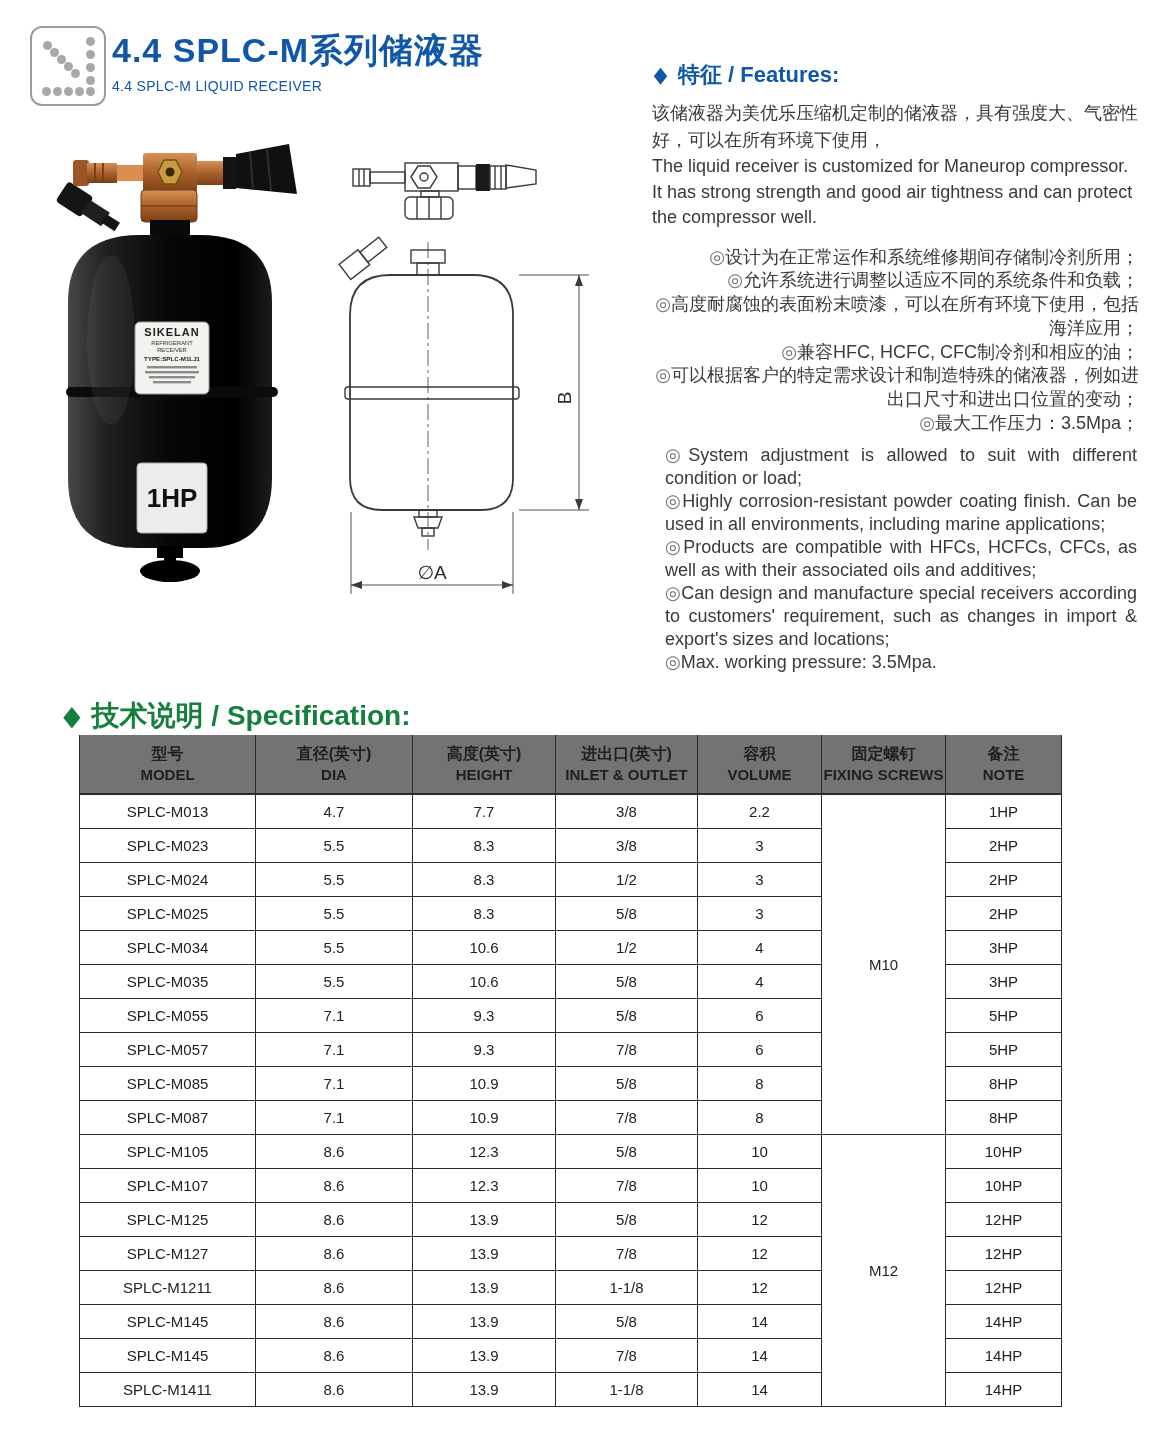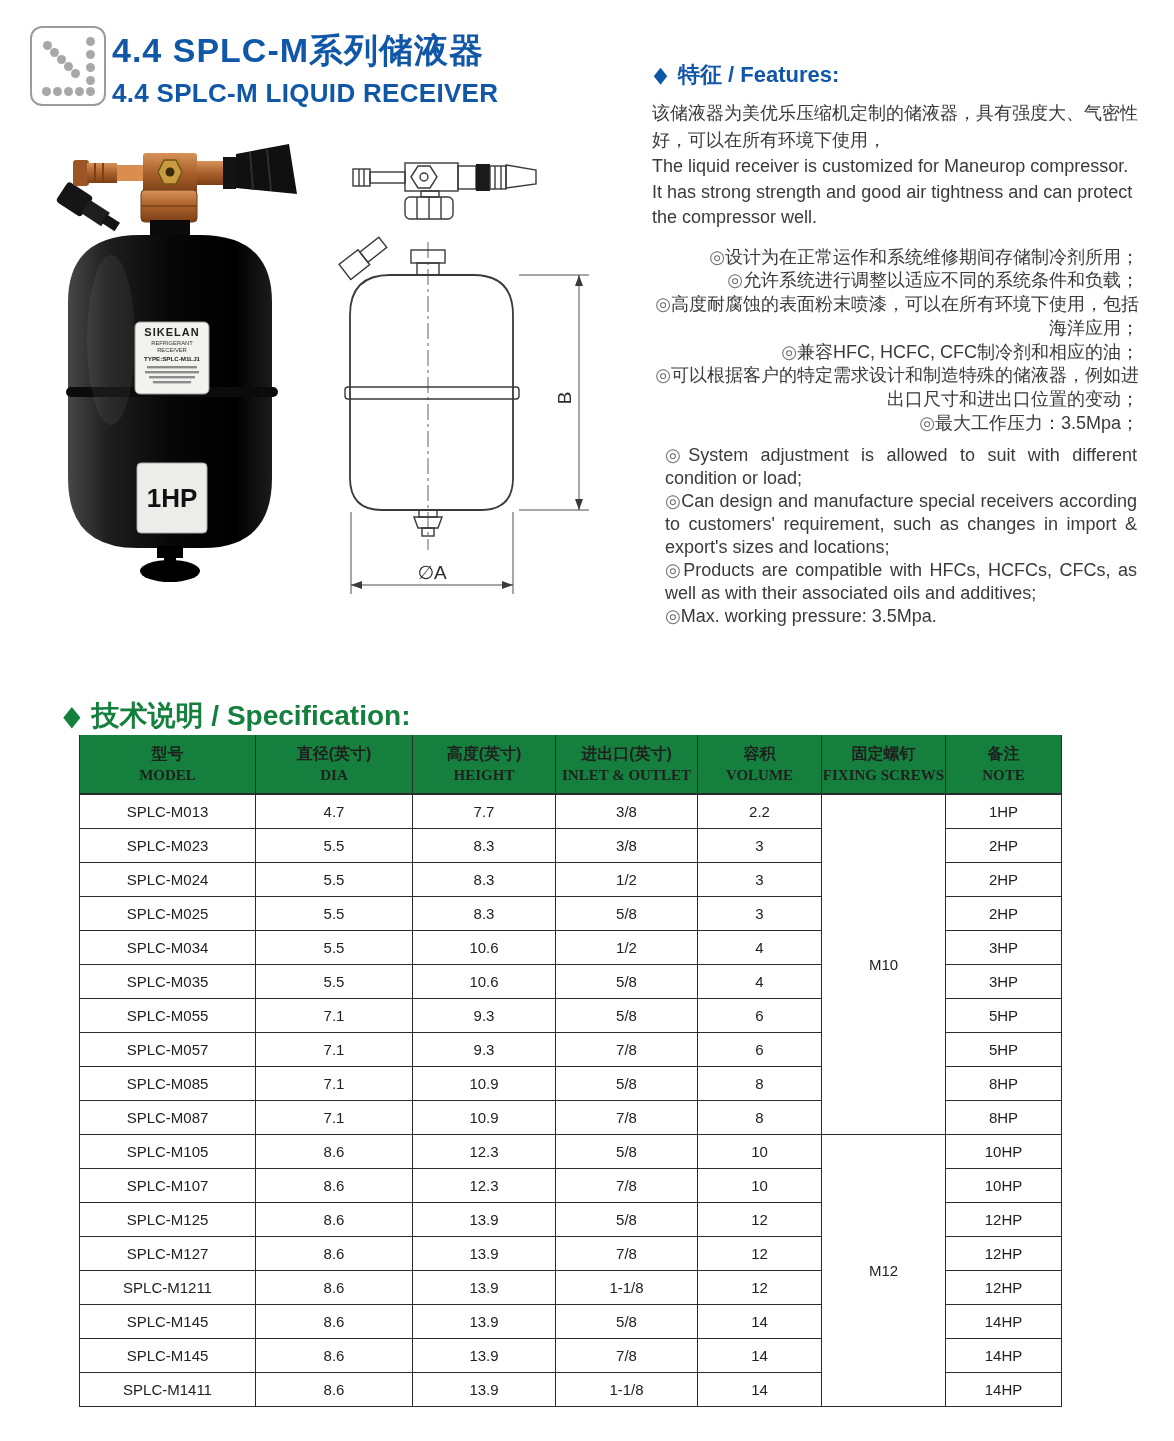--- a/index.html
+++ b/index.html
@@ -5,42 +5,42 @@
   html,body{margin:0;padding:0;background:#fff;}
   .page{position:relative;width:1174px;height:1441px;background:#ffffff;
         font-family:"Liberation Sans","DejaVu Sans",sans-serif;overflow:hidden;}
 
   
   .logo{position:absolute;left:30px;top:26px;width:72px;height:76px;
         border:2px solid #9c9c9c;border-radius:12px;background:#fff;}
   .logo .dot{position:absolute;width:9px;height:9px;border-radius:50%;background:#a8a8a8;}
   .titles{position:absolute;left:112px;top:28px;color:#1157a8;}
   .title-cn{font-size:34px;font-weight:bold;letter-spacing:1px;}
-  .title-en{font-size:26px;font-weight:bold;margin-top:4px;letter-spacing:.3px;}
+  .title-en{font-size:14px;font-weight:normal;margin-top:4px;letter-spacing:.3px;}
 
   
   .features{position:absolute;left:652px;top:60px;width:487px;color:#3a3a3a;}
   .feat-h{color:#1157a8;font-size:22px;font-weight:bold;}
   .diamond{display:inline-block;transform:scaleX(.8);margin-right:9px;}
   .intro-cn{margin-top:10px;font-size:18px;line-height:1.5;}
   .intro-en{font-size:18px;line-height:1.42;}
   .bullets-cn{margin-top:15px;}
   .bullet{font-size:18px;line-height:1.32;color:#3a3a3a;}
   .bullet.cn{padding-left:19px;text-indent:-19px;text-align:right;}
   .bullet .mark{color:#6e6e6e;}
   .bullets-en{margin-top:8px;padding-left:13px;width:472px;}
   .bullet.en{text-align:justify;line-height:1.28;}
 
   
   .spec-title{position:absolute;left:61px;top:697px;color:#15803d;font-size:28px;font-weight:bold;}
   table.spec{position:absolute;left:79px;top:735px;width:982px;border-collapse:collapse;table-layout:fixed;}
-  table.spec th{background:#15803d;border:1.5px solid #2b2b2b;border-top:none;
+  table.spec th{background:#737373;border:1.5px solid #2b2b2b;border-top:none;
                 border-bottom:2px solid #2b2b2b;height:58px;padding:0;vertical-align:middle;text-align:center;}
   .hcn{font-size:16px;font-weight:bold;color:#1f1f1f;line-height:1.25;}
-  .hen{font-size:15px;font-weight:bold;color:#1f1f1f;line-height:1.25;margin-top:2px;font-family:Liberation Serif, serif;}
+  .hen{font-size:15px;font-weight:bold;color:#1f1f1f;line-height:1.25;margin-top:2px;}
   table.spec td{border:1.5px solid #2b2b2b;border-top:1.5px solid #8f8f8f;height:33px;
                 text-align:center;font-size:15px;color:#222;padding:0;}
   table.spec td.fix{font-size:15px;}
 
   
   .photo{position:absolute;left:45px;top:140px;}
   .drawing{position:absolute;left:333px;top:132px;}
 </style>
 </head>
 <body>
@@ -194,22 +194,23 @@
     <div class="bullets-cn">
         <div class="bullet cn"><span class="mark">◎</span>设计为在正常运作和系统维修期间存储制冷剂所用；</div>
         <div class="bullet cn"><span class="mark">◎</span>允许系统进行调整以适应不同的系统条件和负载；</div>
         <div class="bullet cn"><span class="mark">◎</span>高度耐腐蚀的表面粉末喷漆，可以在所有环境下使用，包括海洋应用；</div>
         <div class="bullet cn"><span class="mark">◎</span>兼容HFC, HCFC, CFC制冷剂和相应的油；</div>
         <div class="bullet cn"><span class="mark">◎</span>可以根据客户的特定需求设计和制造特殊的储液器，例如进出口尺寸和进出口位置的变动；</div>
         <div class="bullet cn"><span class="mark">◎</span>最大工作压力：3.5Mpa；</div>
       </div>
     <div class="bullets-en">
         <div class="bullet en"><span class="mark">◎</span>System adjustment is allowed to suit with different condition or load;</div>
+        <div class="bullet en"><span class="mark">◎</span>Highly corrosion-resistant powder coating finish. Can be used in all environments, including marine applications;</div>
+        <div class="bullet en"><span class="mark">◎</span>Products are compatible with HFCs, HCFCs, CFCs, as well as with their associated oils and additives;</div>
         <div class="bullet en"><span class="mark">◎</span>Can design and manufacture special receivers according to customers' requirement, such as changes in import &amp; export's sizes and locations;</div>
-        <div class="bullet en"><span class="mark">◎</span>Products are compatible with HFCs, HCFCs, CFCs, as well as with their associated oils and additives;</div>
         <div class="bullet en"><span class="mark">◎</span>Max. working pressure: 3.5Mpa.</div>
       </div>
   </div>
 
   <div class="spec-title">
     <span class="diamond">◆</span><span>技术说明 / Specification:</span>
   </div>
 
   <table class="spec">
     <colgroup>

